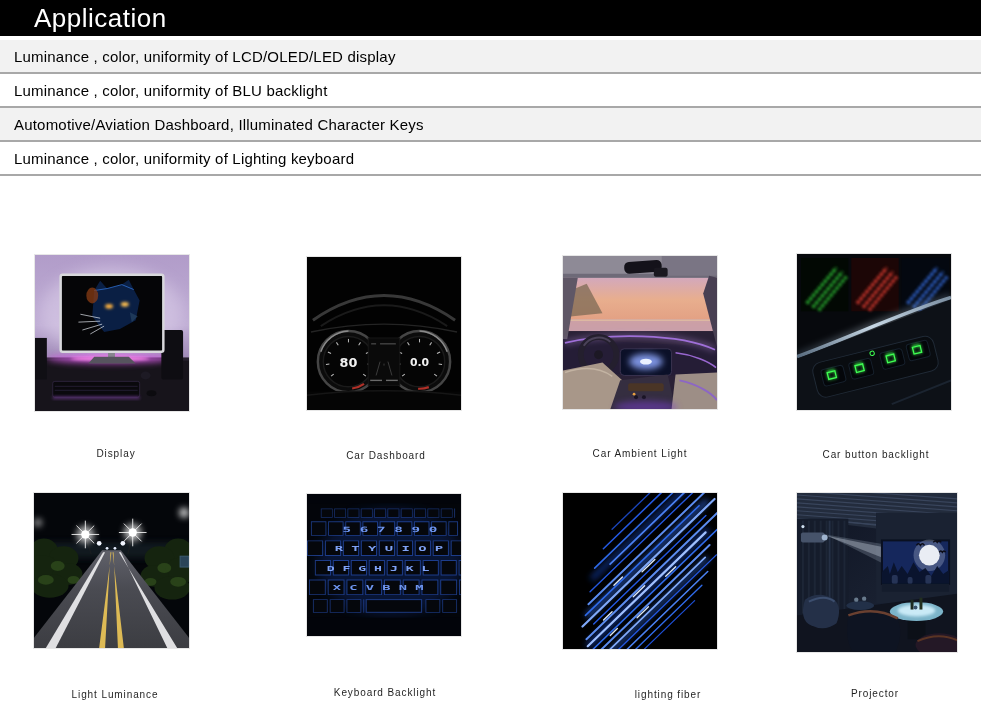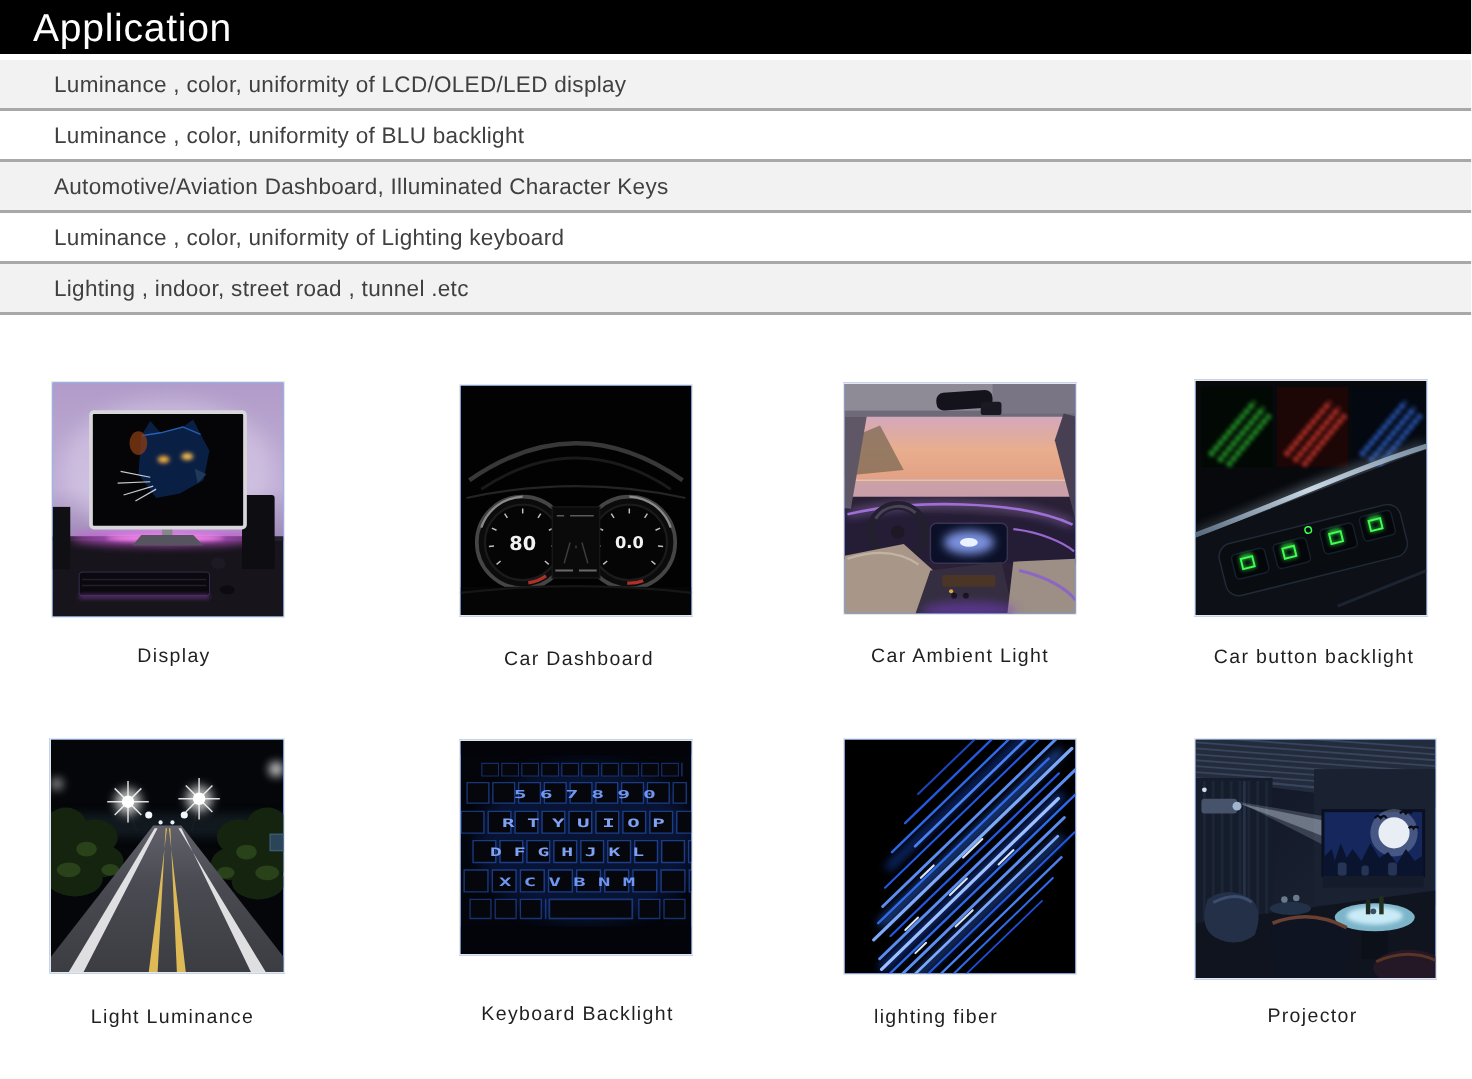--- a/index.html
+++ b/index.html
@@ -2,33 +2,33 @@
 <html><head>
 <meta charset="utf-8">
 <style>
   * { margin:0; padding:0; box-sizing:border-box; }
   html,body { background:#fff; }
   body { font-family:"Liberation Sans","DejaVu Sans",sans-serif; }
   .page { position:relative; width:981px; height:719px; background:#fff; overflow:hidden; }
 
   .header-bar { position:absolute; left:0; top:0; width:981px; height:36px; background:#000;
     display:flex; align-items:center; }
-  .header-bar .title { color:#fff; font-size:26px; font-weight:400; padding-left:22px; letter-spacing:.5px; }
+  .header-bar .title { color:#fff; font-size:26px; font-weight:400; padding-left:34px; letter-spacing:.5px; }
 
   .app-rows { position:absolute; left:0; top:40px; width:981px; }
   .app-row { height:34px; border-bottom:2px solid #a8a8a8; display:flex; align-items:center;
-    padding-left:36px; font-size:15px; color:#404040; letter-spacing:.2px; }
+    padding-left:14px; font-size:15px; color:#000000; letter-spacing:.2px; }
   .app-row.stripe { background:#f2f2f2; }
   .app-row.plain  { background:#ffffff; }
 
   .tile { position:absolute; border:1px solid #e7e7e7; overflow:hidden; background:#3b82f6; }
   .tile svg { display:block; width:100%; height:100%; }
 
   .caption { position:absolute; transform:translateX(-50%); white-space:nowrap;
-    font-size:13px; color:#1f1f1f; letter-spacing:.9px; font-weight:400; }
+    font-size:10px; color:#1f1f1f; letter-spacing:.9px; font-weight:400;margin-top:19px; }
 
   text { font-family:"DejaVu Sans",sans-serif; }
   .keytxt { font-family:"DejaVu Sans Mono",monospace; font-weight:bold; }
 </style>
 </head>
 <body>
 
 <div class="page">
 
   <svg width="0" height="0" style="position:absolute" aria-hidden="true">
@@ -47,21 +47,20 @@
 
   <div class="header-bar">
     <div class="title">Application</div>
   </div>
 
   <div class="app-rows">
     <div class="app-row stripe">Luminance , color, uniformity of LCD/OLED/LED display</div>
     <div class="app-row plain">Luminance , color, uniformity of BLU backlight</div>
     <div class="app-row stripe">Automotive/Aviation Dashboard, Illuminated Character Keys</div>
     <div class="app-row plain">Luminance , color, uniformity of Lighting keyboard</div>
-    <div class="app-row stripe">Lighting , indoor, street road , tunnel .etc</div>
   </div>
 
   <div class="tile" style="left:34px;top:254px;width:156px;height:158px">
     <svg viewBox="0 0 156 158" preserveAspectRatio="none">
       <defs>
         <linearGradient id="t1wall" x1="0" y1="0" x2="0" y2="1">
           <stop offset="0" stop-color="#b19cc9"></stop>
             <stop offset=".45" stop-color="#c0aed5"></stop>
           <stop offset=".8" stop-color="#8a72a3"></stop>
             <stop offset="1" stop-color="#6f5a86"></stop>
@@ -502,16 +501,16 @@
       <circle cx="6" cy="34" r="1.6" fill="#cfe0f0"></circle>
     </svg>
   </div>
 
   <div class="caption" style="left:116px;top:429px">Display</div>
   <div class="caption" style="left:386px;top:431px">Car Dashboard</div>
   <div class="caption" style="left:640px;top:429px">Car Ambient Light</div>
   <div class="caption" style="left:876px;top:430px">Car button backlight</div>
   <div class="caption" style="left:115px;top:670px">Light Luminance</div>
   <div class="caption" style="left:385px;top:668px">Keyboard Backlight</div>
-  <div class="caption" style="left:624px;top:670px">lighting fiber</div>
+  <div class="caption" style="left:668px;top:670px">lighting fiber</div>
   <div class="caption" style="left:875px;top:669px">Projector</div>
 
 </div>
 
 </body></html>

